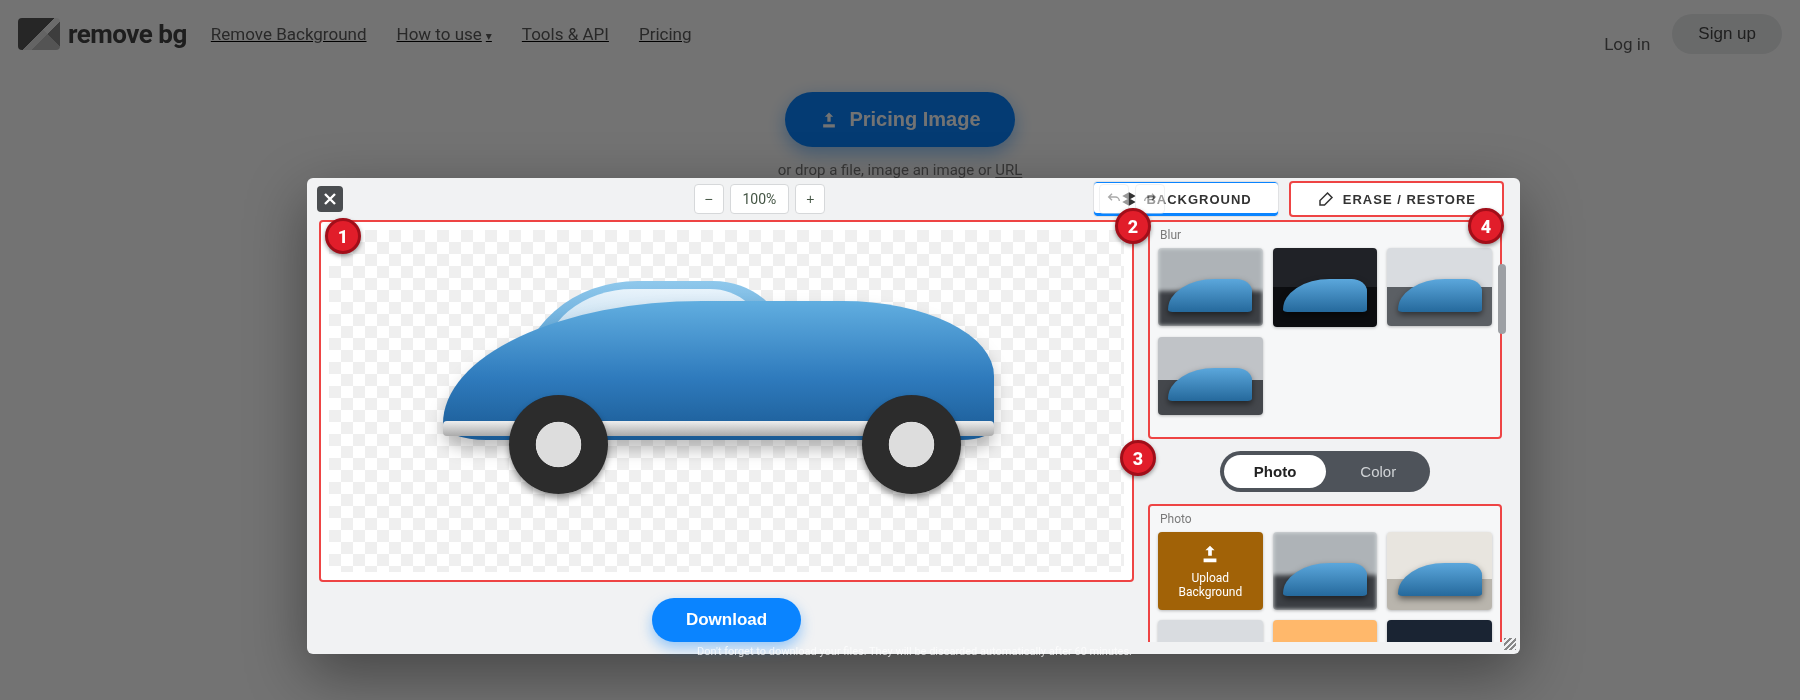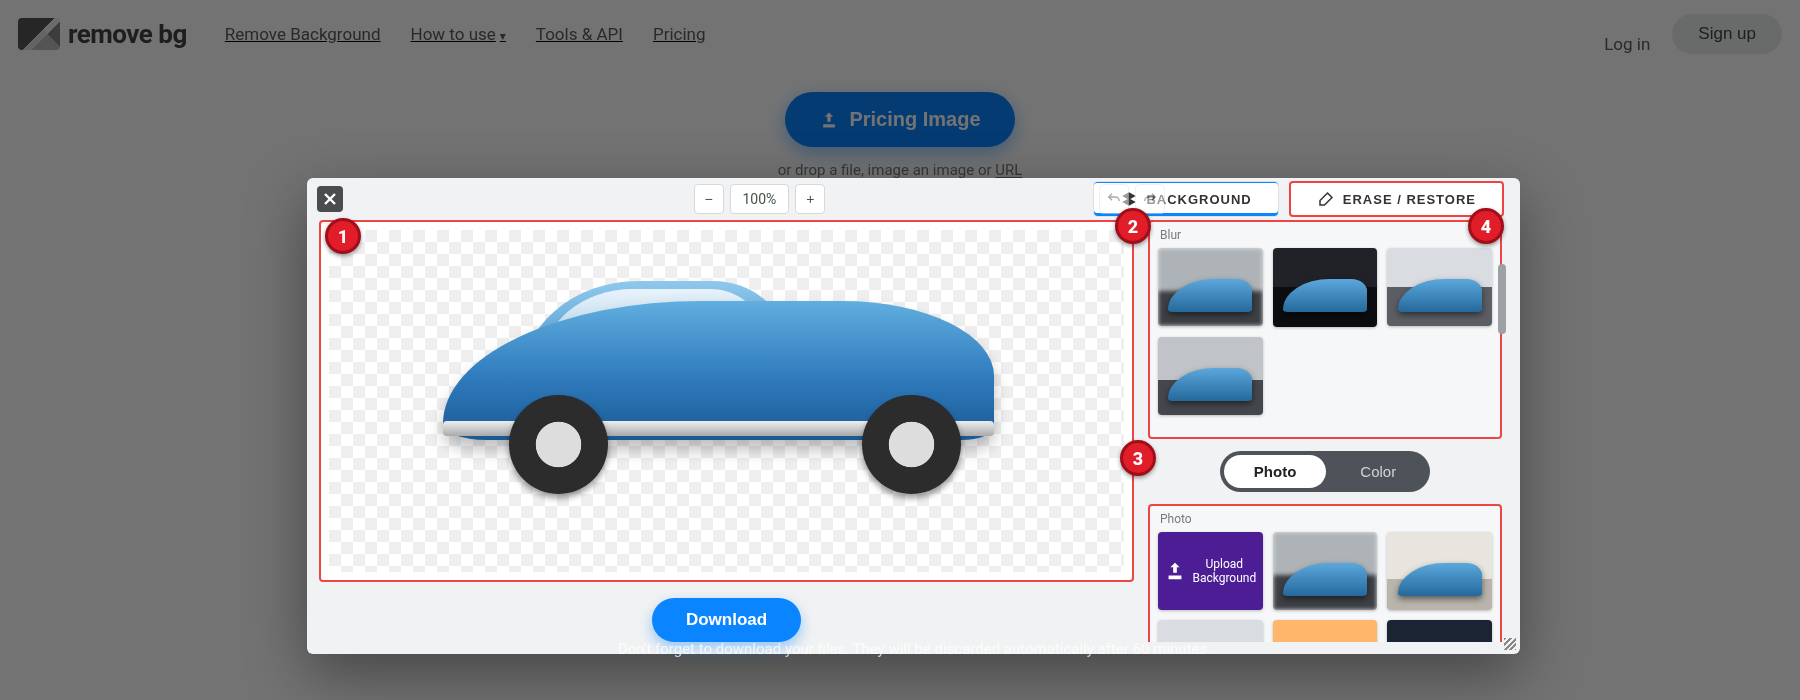--- a/index.html
+++ b/index.html
@@ -7,21 +7,21 @@
 
   
   .dim-overlay {
     position: absolute; inset: 0; background: rgba(0,0,0,0.55); z-index: 10;
   }
 
   
   .topbar {
     position: absolute; top: 0; left: 0; right: 0;
     height: 68px; display: flex; align-items: center;
-    padding: 0 18px; gap: 38px; background: #fff; z-index: 1;
+    padding: 0 18px; gap: 24px; background: #fff; z-index: 1;
   }
   .logo { display: flex; align-items: center; gap: 8px; font-weight: 700; font-size: 26px; color: #444; letter-spacing: -0.5px; }
   .logo-mark {
     width: 42px; height: 32px;
     background:
       linear-gradient(135deg, #555 0 50%, transparent 50%),
       conic-gradient(from 45deg at 70% 50%, #888 0 90deg, #bbb 90deg 180deg, #ddd 180deg 270deg, #eee 270deg 360deg);
     border-radius: 4px;
     position: relative;
   }
@@ -171,22 +171,22 @@
     background: linear-gradient(#d9dce0 0 50%, #5b5f64 50% 100%); }
   .thumb.parking::before { content:""; position:absolute; inset:0;
     background: linear-gradient(#c0c3c7 0 55%, #44474c 55% 100%); }
   .thumb.room::before { content:""; position:absolute; inset:0;
     background: linear-gradient(#e8e5df 0 60%, #b9b5ad 60% 100%); }
   .thumb.night::before { content:""; position:absolute; inset:0;
     background: linear-gradient(#1a2433 0 50%, #0a0f16 50% 100%); }
   .thumb .mini-car { background: linear-gradient(#5ba7dc, #25699c); filter: drop-shadow(0 3px 3px rgba(0,0,0,0.5)); }
 
   .upload-thumb {
-    display: flex; flex-direction: row; align-items: center; justify-content: center;
-    background: #4c1d95; color: #fff; font-size: 12px; text-align: center; gap: 6px;
+    display: flex; flex-direction: column; align-items: center; justify-content: center;
+    background: #a16207; color: #fff; font-size: 12px; text-align: center; gap: 6px;
   }
   .upload-thumb svg { width: 22px; height: 22px; fill: #fff; }
 
   .photo-color {
     display: flex; justify-content: center;
   }
   .seg {
     display: flex; background: #4e535a; padding: 4px; border-radius: 999px; gap: 4px;
   }
   .seg button {
@@ -211,21 +211,21 @@
   }
 
   
   .resizer {
     position: absolute; right: 4px; bottom: 4px; width: 12px; height: 12px;
     background: repeating-linear-gradient(135deg, #888 0 2px, transparent 2px 4px);
   }
 
   .footer-hint {
     position: absolute; left: 0; right: 0; bottom: 42px;
-    text-align: center; font-size: 15px; color: rgba(255,255,255,0.75);
+    text-align: center; font-size: 11px; color: rgba(255,255,255,0.75);
     z-index: 25;
     padding-left: 29px;
   }
 
 </style>
 </head>
 <body>
 
 <div class="topbar">
   <div class="logo">

